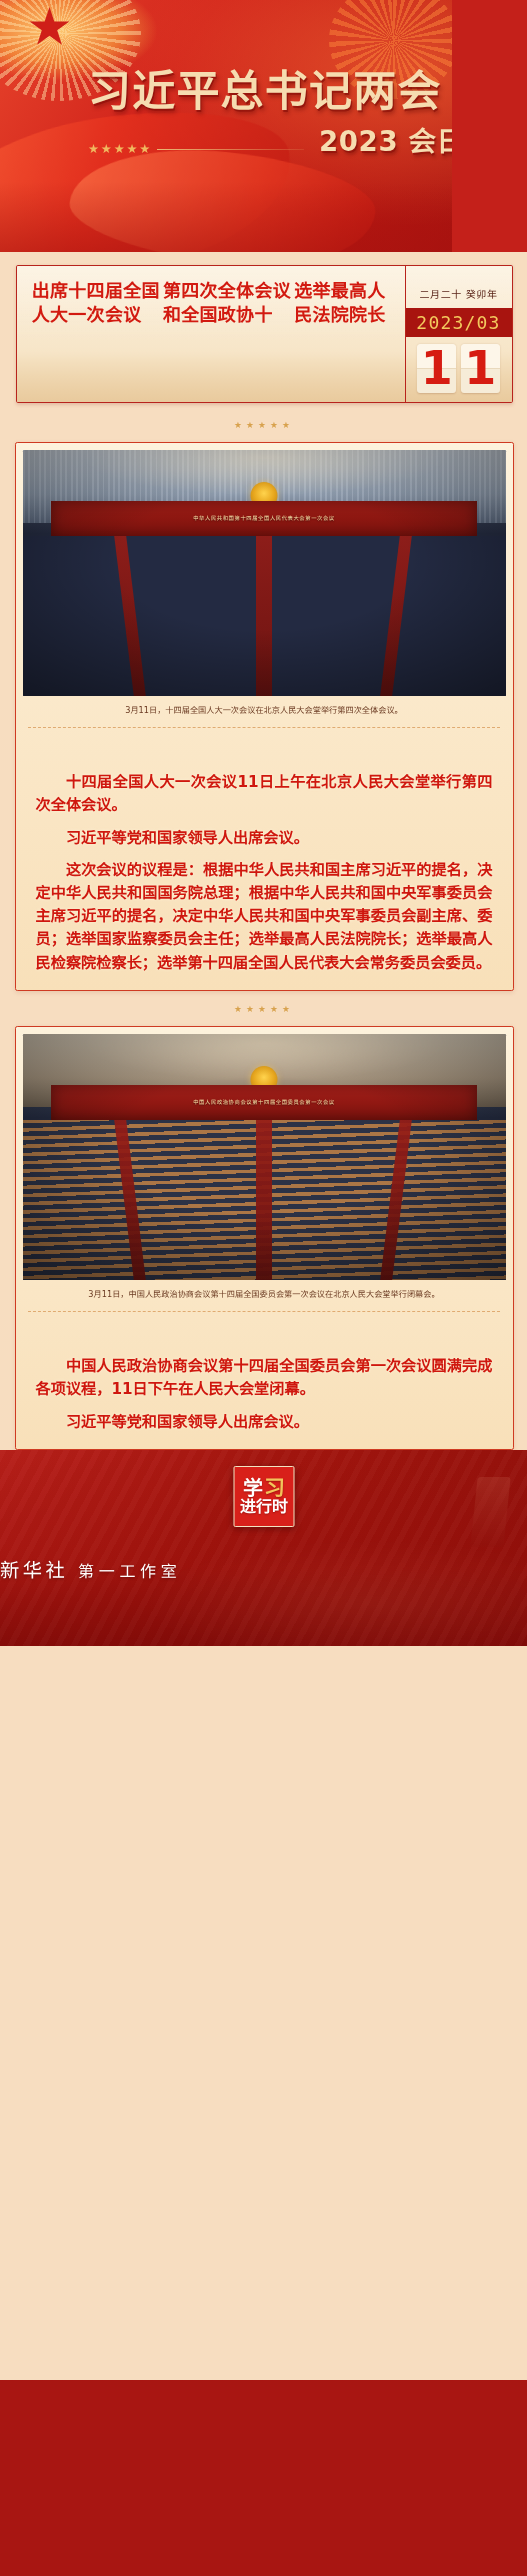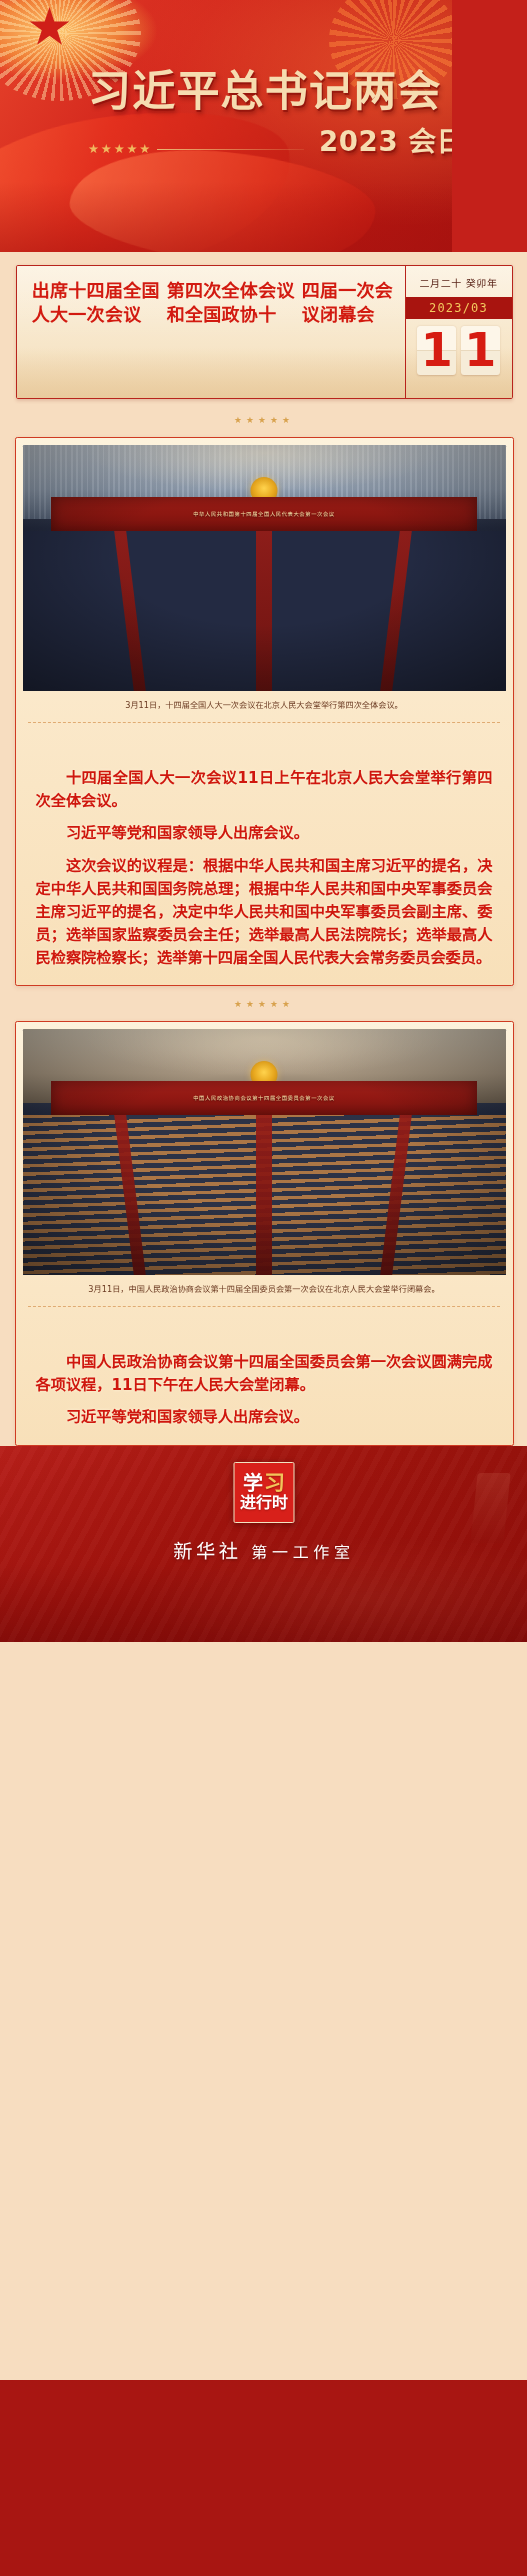--- a/index.html
+++ b/index.html
@@ -168,27 +168,28 @@
     flex-direction: column;
     z-index: 2;
   }
   .lunar {
     text-align: center;
     padding: 9.4px 0 7px;
     font-size: 10px;
     color: #5a2418;
     letter-spacing: 0.6px;
     font-family: "DejaVu Sans", sans-serif;
+    margin-top: 11px;
   }
   .ym-bar {
     background: #a8140f;
     color: #f3c95e;
     text-align: center;
     font-family: "DejaVu Sans Mono", monospace;
-    font-size: 12px;
+    font-size: 18px;
     letter-spacing: 1.2px;
     padding: 3.5px 0 4.1px;
   }
   .flip-row {
     display: flex;
     justify-content: center;
     gap: 4.7px;
     padding: 7px 0 9.4px;
   }
   .flip {
@@ -380,22 +381,21 @@
     text-shadow: 0 1.2px 1.8px rgba(80,0,0,.4);
   }
   .logo-char.gold { color: #f2c45a; font-size: 21px; }
   .logo-bottom {
     font-family: "DejaVu Sans", sans-serif;
     font-weight: 700; font-size: 16px; color: #fff;
     letter-spacing: 0; line-height: 1.05;
     text-shadow: 0 1.2px 1.8px rgba(80,0,0,.4);
   }
   .agency {
-    position: absolute; left: 0; right: 0; top: 90px;
-    text-align: center;
+    position: absolute; left: 0; right: 0; top: 105px;
     font-family: "DejaVu Serif", serif;
     font-size: 19.3px;
     color: #fff;
     letter-spacing: 3.5px;
     text-shadow: 0 1.2px 2.9px rgba(70,0,0,.55);
   }
   .agency .studio { font-size: 16px; letter-spacing: 4.7px; }
 </style>
 </head>
 <body>
@@ -423,21 +423,21 @@
       </div>
     </div>
     <div class="hdr-fade"></div>
   </div>
 
   <div class="cal-zone">
     <div class="cal-card">
       <div class="cal-headline">
         <p>出席十四届全国人大一次会议</p>
         <p>第四次全体会议和全国政协十</p>
-        <p>四届一次会议闭幕会</p>
+        <p>选举最高人民法院院长</p>
       </div>
       <div class="cal-date">
         <div class="lunar">二月二十 癸卯年</div>
         <div class="ym-bar">2023/03</div>
         <div class="flip-row">
           <div class="flip">
             <span>1</span>
           </div>
           <div class="flip">
             <span>1</span>

